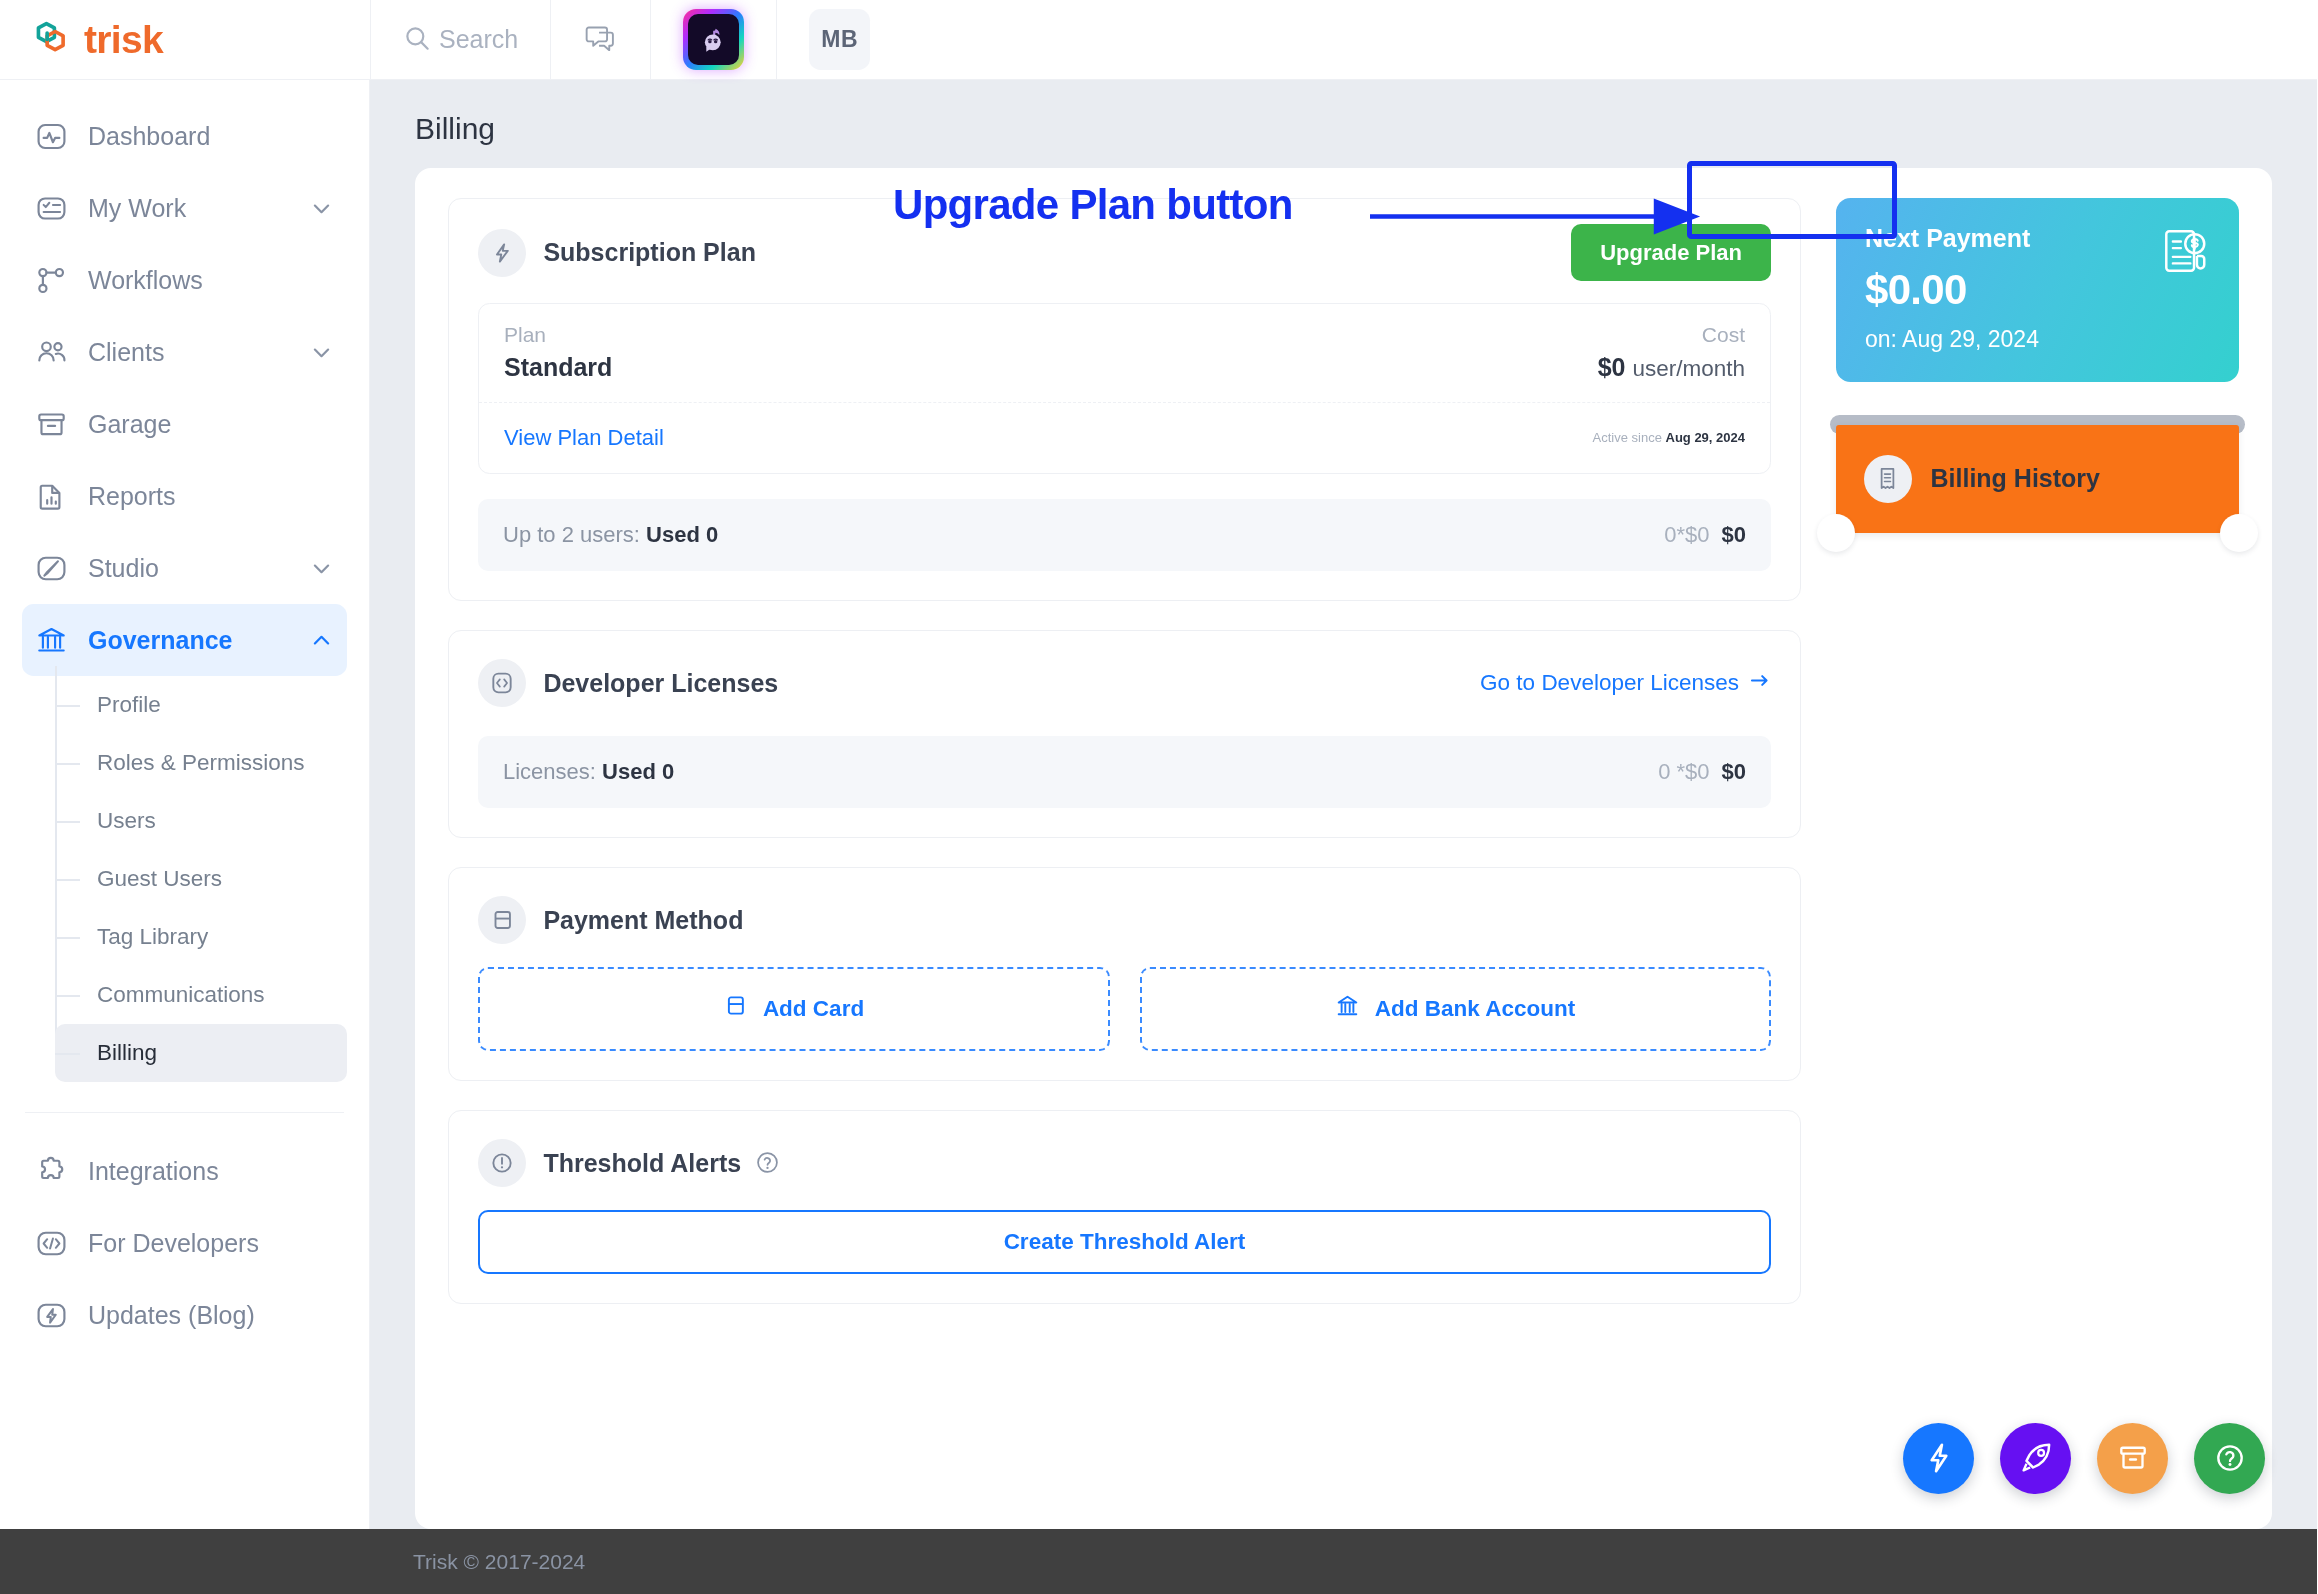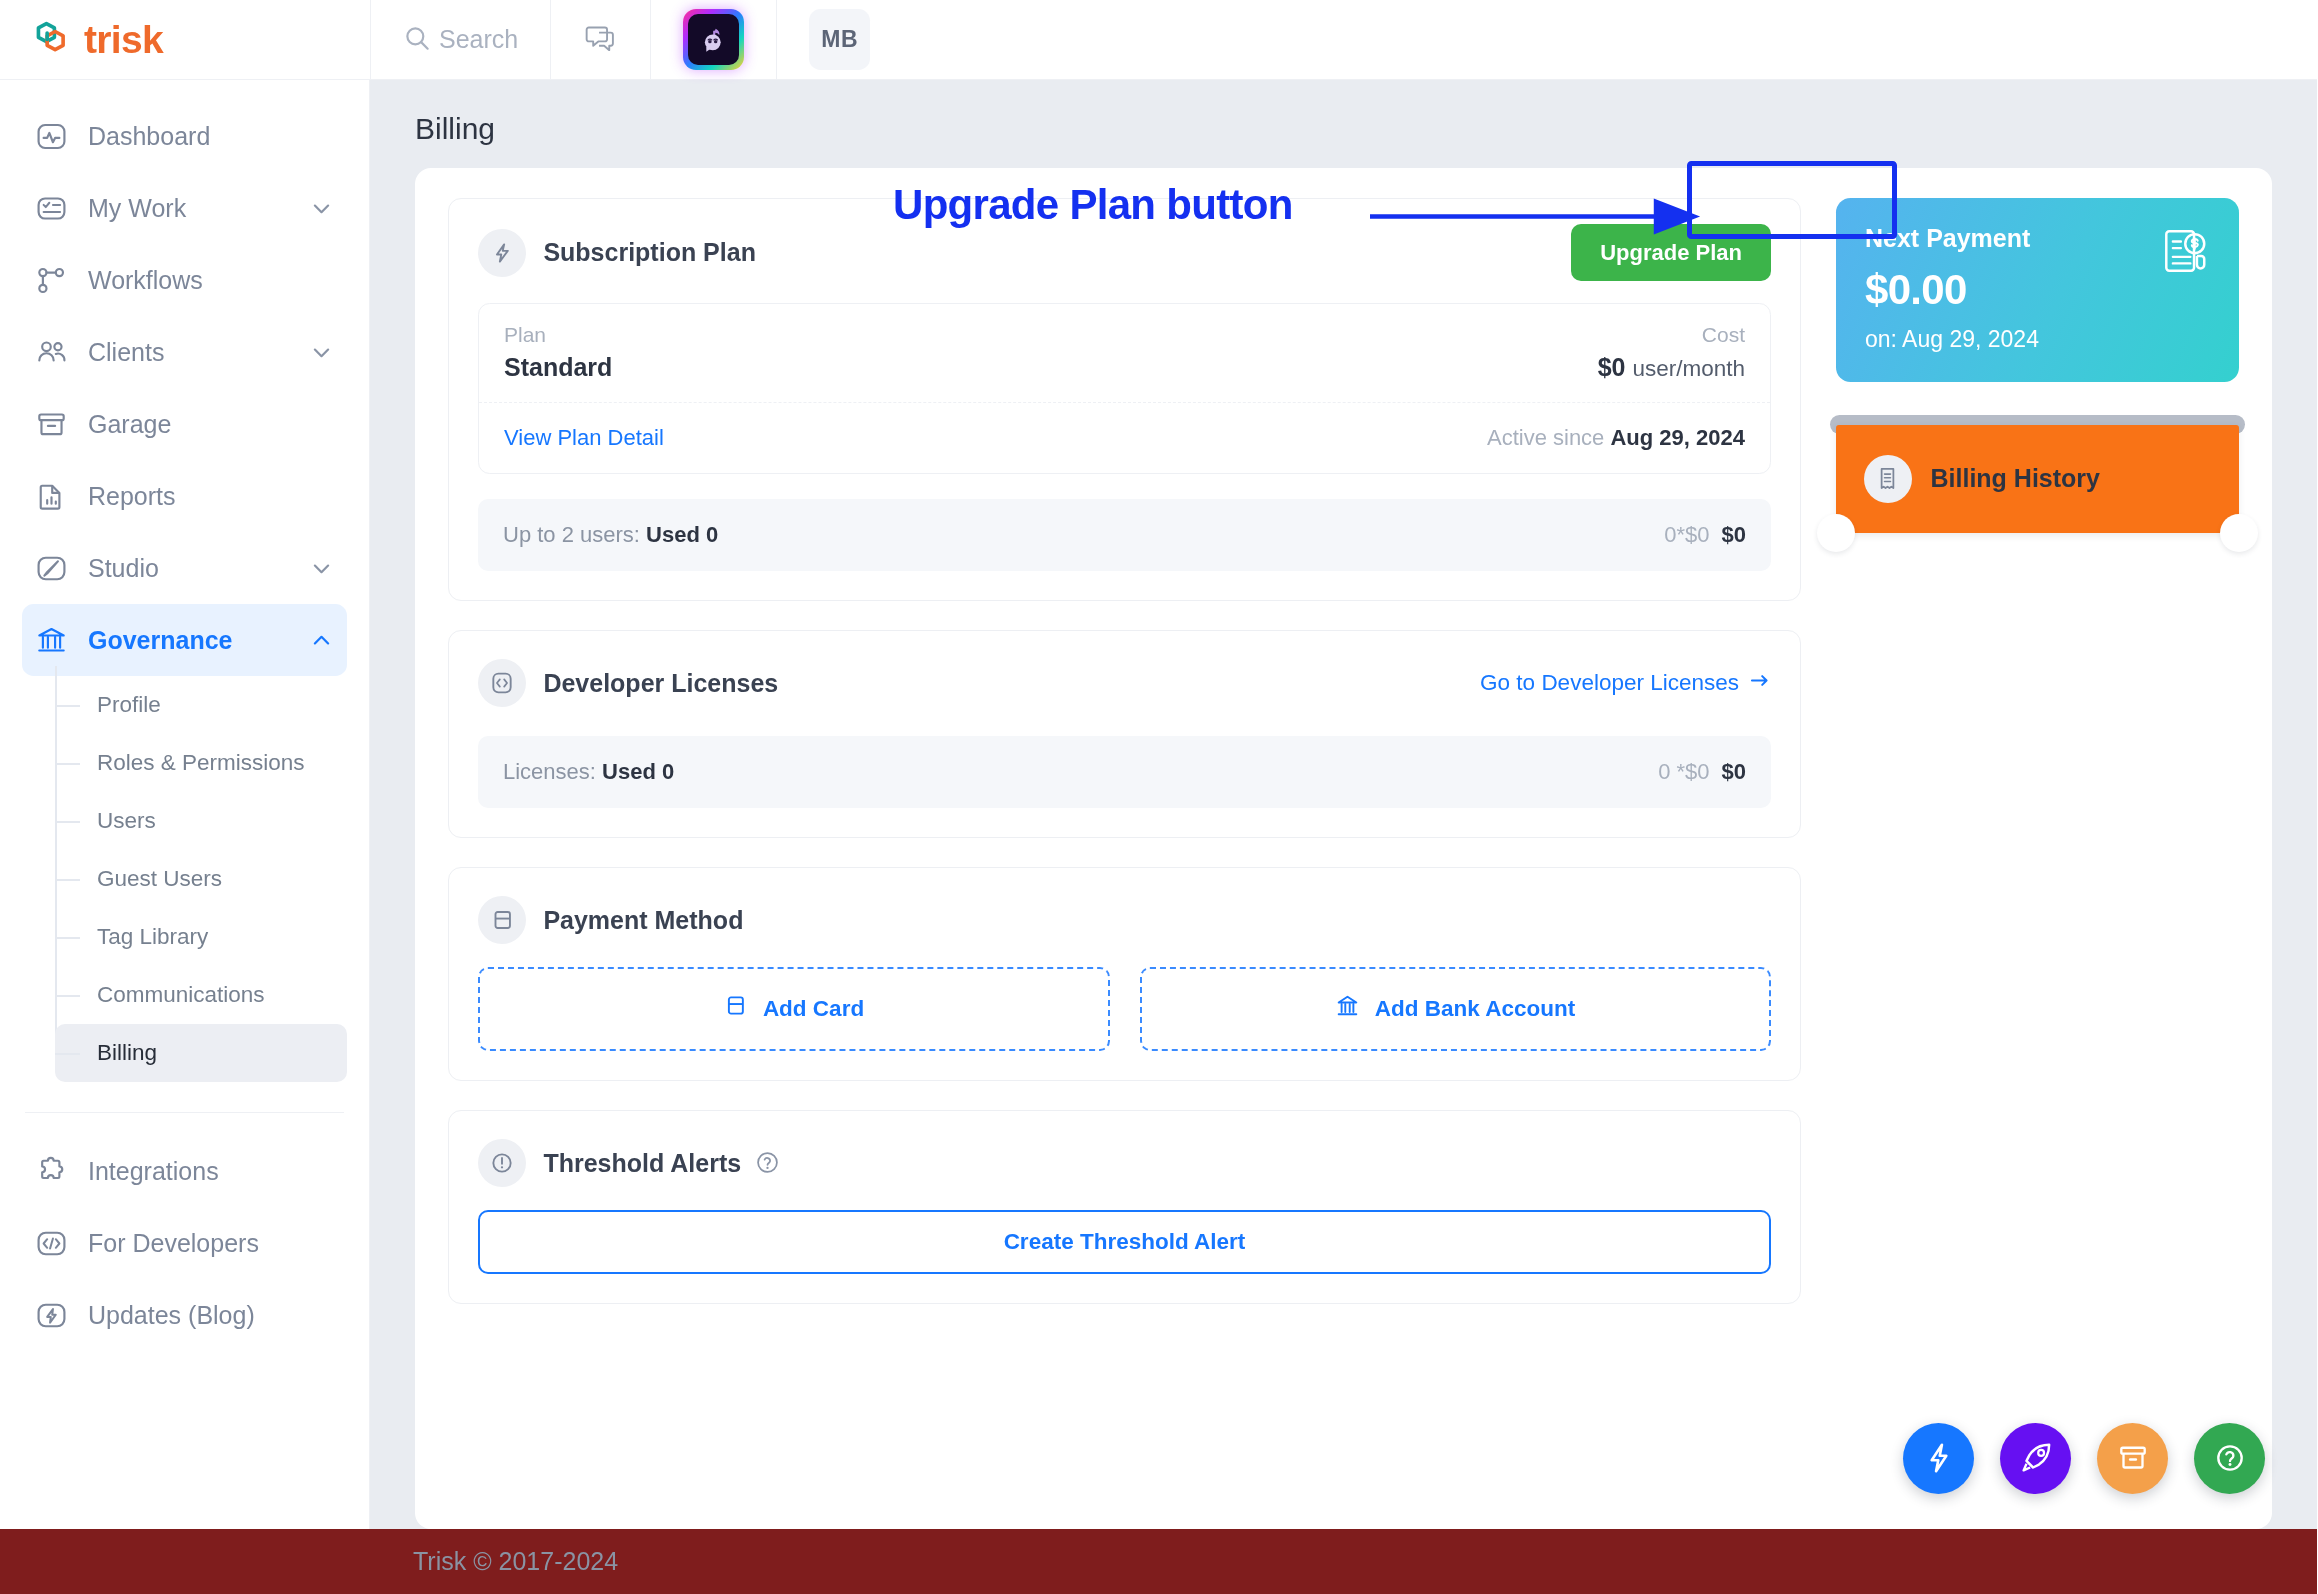--- a/index.html
+++ b/index.html
@@ -119,21 +119,21 @@
   .plan-row { display: flex; justify-content: space-between; padding: 19px 25px 5.8px 25px; }
   .plan-row2 { display: flex; justify-content: space-between; padding: 0 25px 20px 25px; }
   .muted-sm { font-size: 21px; color: #a8b0bd; }
   .plan-name { font-size: 25px; font-weight: 700; color: #2d3442; }
   .plan-cost { font-size: 25px; color: #2d3442; }
   .plan-cost b { font-weight: 700; }
   .plan-cost span { font-size: 22.5px; color: #535c6c; font-weight: 400; }
   .plan-divider { border-top: 1.4px dashed #eef0f4; }
   .plan-foot { display: flex; justify-content: space-between; align-items: center; padding: 22px 25px; }
   .link-blue { font-size: 22px; color: #1677ff; cursor: pointer; }
-  .active-since { font-size: 22px; color: #a8b0bd; }
+  .active-since { font-size: 13px; color: #a8b0bd; }
   .active-since b { color: #2d3442; font-weight: 700; }
 
   .usage-bar {
     background: #f5f7fa; border-radius: 10px; margin-top: 25px;
     display: flex; justify-content: space-between; align-items: center;
     padding: 23px 25px; font-size: 22px; color: #8b94a3;
   }
   .usage-bar b { color: #2d3442; font-weight: 700; }
   .usage-right { color: #a8b0bd; }
   .usage-right b { color: #2d3442; font-weight: 700; margin-left: 5.8px; }
@@ -202,23 +202,23 @@
 
   
   .fabs { position: absolute; right: 52px; bottom: 35px; display: flex; gap: 26px; z-index: 30; }
   .fab {
     width: 71px; height: 71px; border-radius: 50%;
     display: flex; align-items: center; justify-content: center;
     box-shadow: 0 4.3px 13px rgba(30,40,60,.22); cursor: pointer;
   }
 
   .footer {
-    height: 65px; min-height: 65px; background: #7f1d1d;
+    height: 65px; min-height: 65px; background: #404040;
     display: flex; align-items: center; padding-left: 413px;
-    font-size: 25px; color: #8a93a3;
+    font-size: 21px; color: #8a93a3;
   }
 </style>
 </head>
 <body>
 
 <div class="app">
 
   <div class="topbar">
     <div class="brand">
       <span class="brand-mark">

